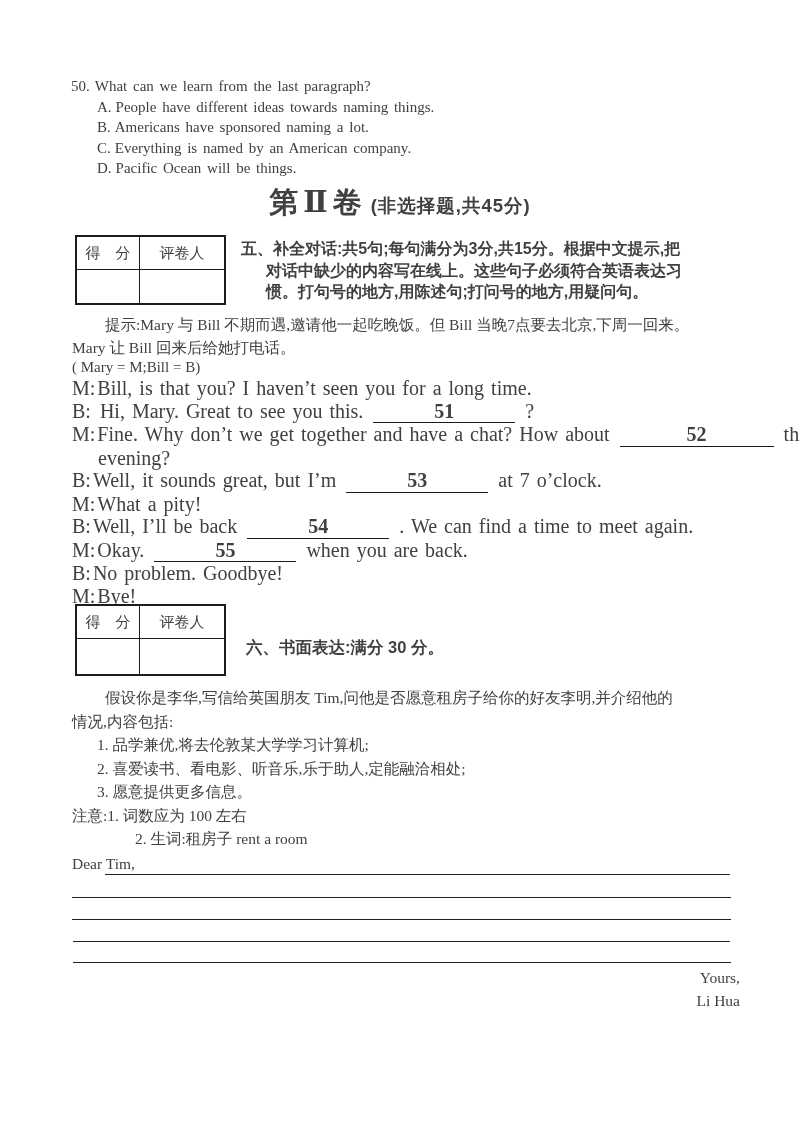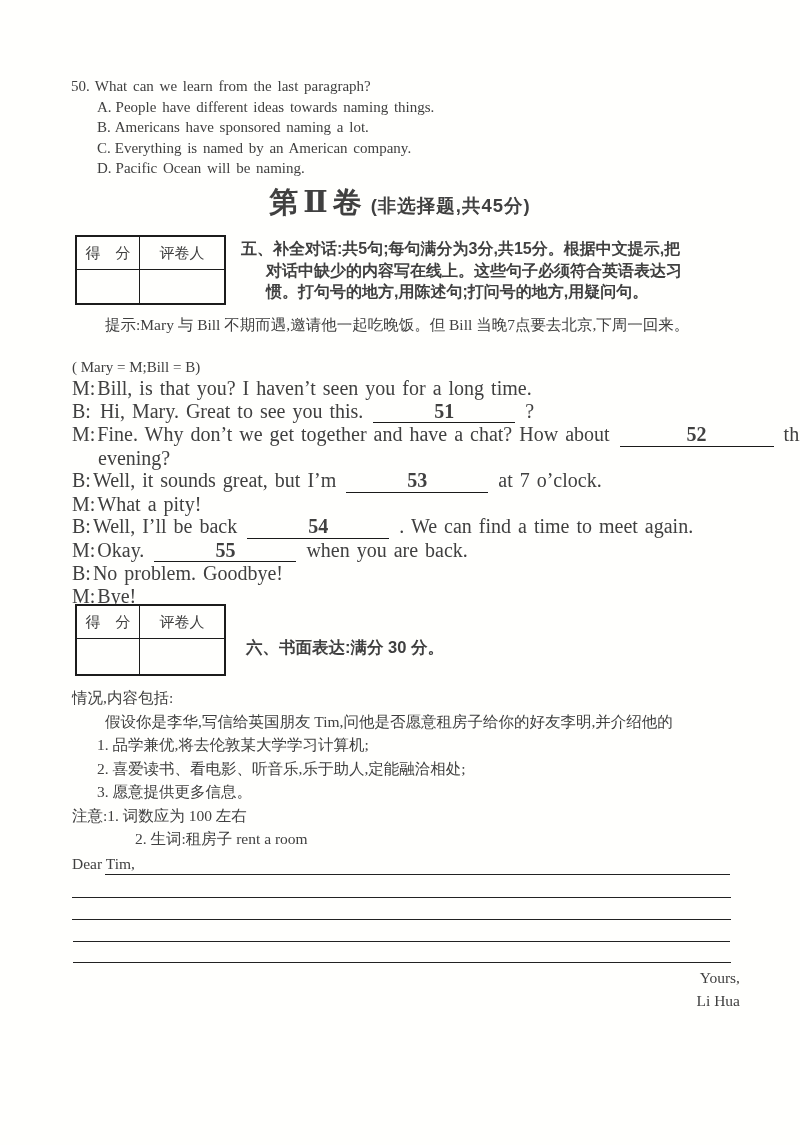--- a/index.html
+++ b/index.html
@@ -85,21 +85,21 @@
     <div class="opt">
       <span class="optlab">A.</span><span>People have different ideas towards naming things.</span>
     </div>
     <div class="opt">
       <span class="optlab">B.</span><span>Americans have sponsored naming a lot.</span>
     </div>
     <div class="opt">
       <span class="optlab">C.</span><span>Everything is named by an American company.</span>
     </div>
     <div class="opt">
-      <span class="optlab">D.</span><span>Pacific Ocean will be naming.</span>
+      <span class="optlab">D.</span><span>Pacific Ocean will be things.</span>
     </div>
   </div>
 
   <div class="part-title">
     <span class="t-main">第Ⅱ卷</span><span class="t-sub">(非选择题,共45分)</span>
   </div>
 
   <div class="score-box box1">
     <div class="cell c-tl">得　分</div>
     <div class="cell c-tr">评卷人</div>
@@ -108,20 +108,21 @@
   </div>
 
   <div class="sec5-inst">
     <div class="iline">五、补全对话:共5句;每句满分为3分,共15分。根据中文提示,把</div>
     <div class="iline ind">对话中缺少的内容写在线上。这些句子必须符合英语表达习</div>
     <div class="iline ind">惯。打句号的地方,用陈述句;打问号的地方,用疑问句。</div>
   </div>
 
   <div class="hint">
     <div class="hline first">提示:Mary 与 Bill 不期而遇,邀请他一起吃晚饭。但 Bill 当晚7点要去北京,下周一回来。</div>
+    <div class="hline">Mary 让 Bill 回来后给她打电话。</div>
   </div>
 
   <div class="legend">( Mary = M;Bill = B)</div>
 
   <div class="dialogue">
       <div class="dline"><span class="spk">M:</span><span>Bill, is that you? I haven’t seen you for a long time.</span></div>
       <div class="dline"><span class="spk">B:</span><span> Hi, Mary.  Great to see you this. </span><span class="blank">51</span><span> ?</span></div>
       <div class="dline"><span class="spk">M:</span><span>Fine.  Why don’t we get together and have a chat? How about </span><span class="blank wide">52</span><span> this</span></div>
       <div class="dline cont"><span>evening?</span></div>
       <div class="dline"><span class="spk">B:</span><span>Well, it sounds great, but I’m </span><span class="blank">53</span><span> at 7 o’clock.</span></div>
@@ -135,22 +136,22 @@
   <div class="score-box box2">
     <div class="cell c-tl">得　分</div>
     <div class="cell c-tr">评卷人</div>
     <div class="cell c-bl"></div>
     <div class="cell"></div>
   </div>
 
   <div class="sec6-head">六、书面表达:满分 30 分。</div>
 
   <div class="sec6">
+    <div class="pline first">假设你是李华,写信给英国朋友 Tim,问他是否愿意租房子给你的好友李明,并介绍他的</div>
     <div class="pline">情况,内容包括:</div>
-    <div class="pline first">假设你是李华,写信给英国朋友 Tim,问他是否愿意租房子给你的好友李明,并介绍他的</div>
     <div class="point">1. 品学兼优,将去伦敦某大学学习计算机;</div>
     <div class="point">2. 喜爱读书、看电影、听音乐,乐于助人,定能融洽相处;</div>
     <div class="point">3. 愿意提供更多信息。</div>
     <div class="note1">注意:1. 词数应为 100 左右</div>
     <div class="note2">2. 生词:租房子 rent a room</div>
     <div class="salutation">Dear Tim,</div>
   </div>
 
   <div class="wline wl1"></div>
   <div class="wline wl2"></div>

